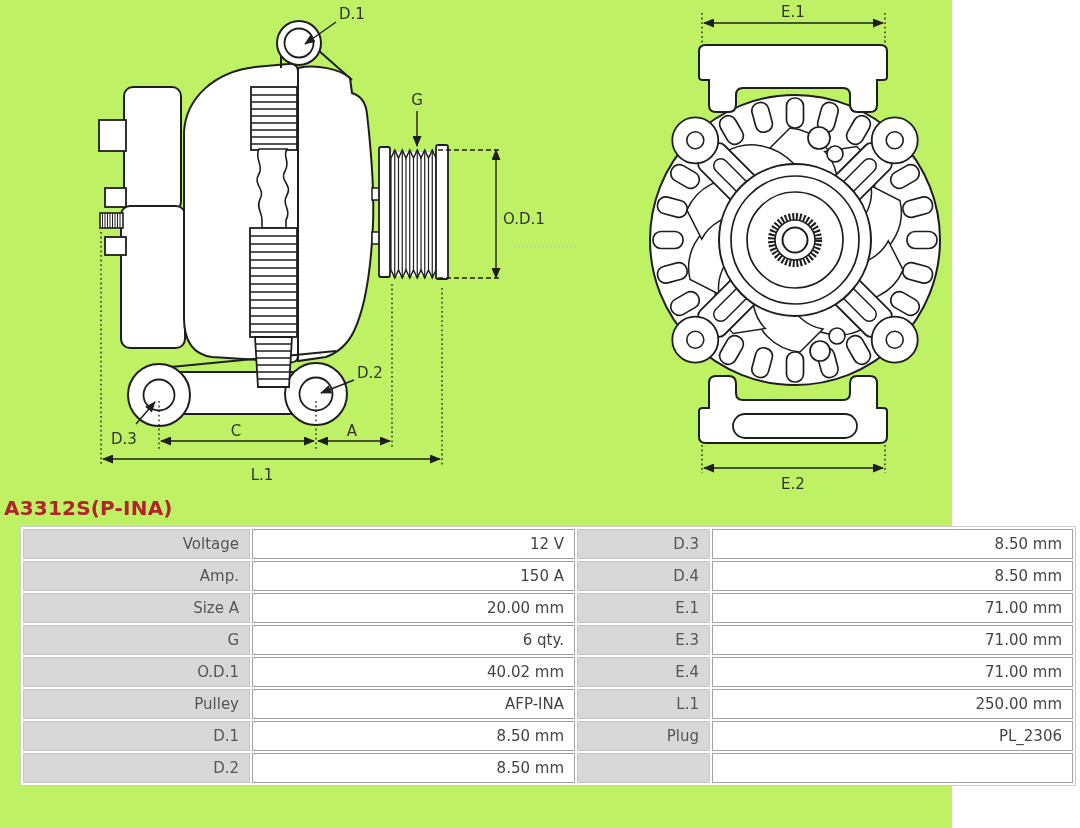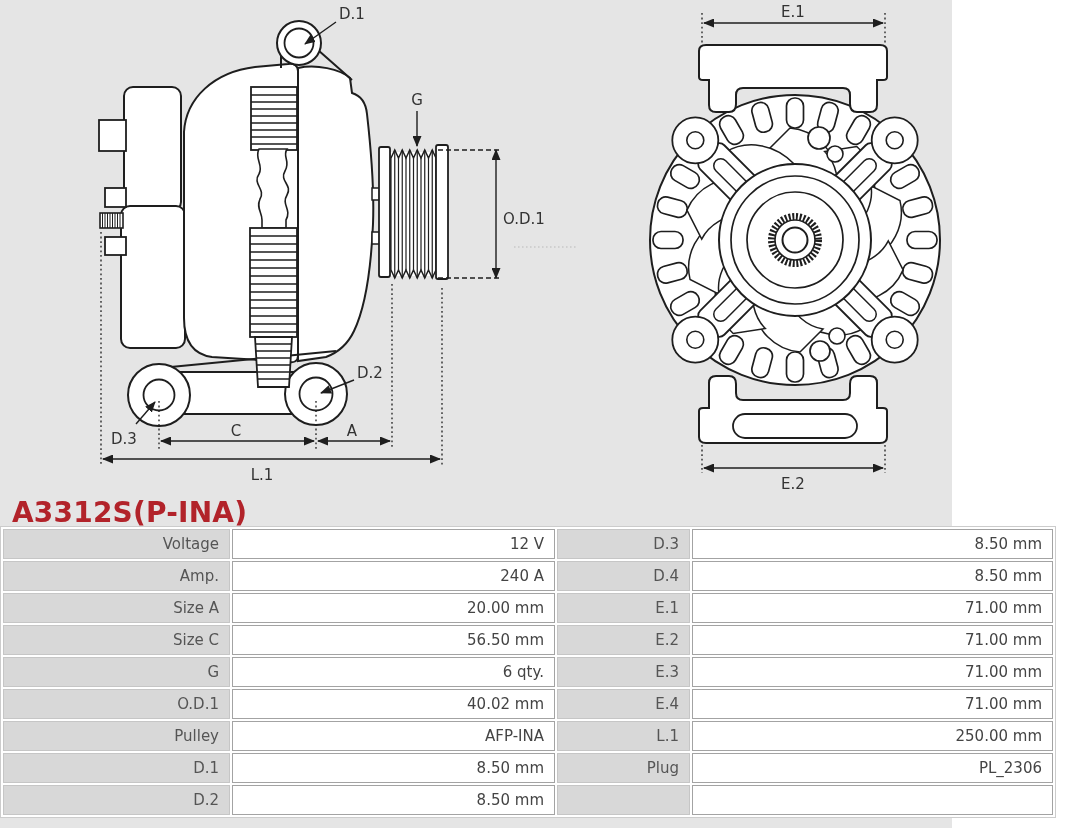--- a/index.html
+++ b/index.html
@@ -1,21 +1,21 @@
 <!DOCTYPE html>
 <html><head>
 <meta charset="utf-8">
 <style>
   html,body{margin:0;padding:0;background:#fff;overflow:hidden;}
-  #page{position:relative;width:952px;height:828px;background:#e5e5e5;
+  #page{position:relative;width:952px;height:828px;background:#bef264;
         font-family:"DejaVu Sans","Liberation Sans",sans-serif;}
   #drawing{position:absolute;left:0;top:0;}
-  #part-title{position:absolute;left:12px;top:496px;font-size:28px;font-weight:bold;
+  #part-title{position:absolute;left:4px;top:496px;font-size:20px;font-weight:bold;
               color:#b2232a;letter-spacing:0.2px;}
-  #spec{position:absolute;left:0;top:526px;}
+  #spec{position:absolute;left:20px;top:526px;}
   table.spec{border-collapse:separate;border-spacing:2px;background:#fff;
              border:1px solid #ccc;width:1056px;table-layout:fixed;}
   table.spec td{box-sizing:border-box;height:30px;padding:4px 10px;
                 font-size:15px;line-height:20px;vertical-align:middle;
                 white-space:nowrap;overflow:hidden;}
   td.lbl{background:#d8d8d8;border:1px solid #c6c6c6;text-align:right;color:#555;}
   td.val{background:#ffffff;border:1px solid #a3a3a3;text-align:right;color:#444;}
   svg .ln{stroke:#1e1e1e;fill:none;}
   svg .wh{stroke:#1e1e1e;fill:#ffffff;}
   svg .dim{stroke:#1e1e1e;stroke-width:1.4;fill:none;}
@@ -266,37 +266,31 @@
       </colgroup>
       <tbody>
         <tr>
           <td class="lbl">Voltage</td>
           <td class="val">12 V</td>
           <td class="lbl">D.3</td>
           <td class="val">8.50 mm</td>
         </tr>
         <tr>
           <td class="lbl">Amp.</td>
-          <td class="val">240 A</td>
+          <td class="val">150 A</td>
           <td class="lbl">D.4</td>
           <td class="val">8.50 mm</td>
         </tr>
         <tr>
           <td class="lbl">Size A</td>
           <td class="val">20.00 mm</td>
           <td class="lbl">E.1</td>
           <td class="val">71.00 mm</td>
         </tr>
         <tr>
-          <td class="lbl">Size C</td>
-          <td class="val">56.50 mm</td>
-          <td class="lbl">E.2</td>
-          <td class="val">71.00 mm</td>
-        </tr>
-        <tr>
           <td class="lbl">G</td>
           <td class="val">6 qty.</td>
           <td class="lbl">E.3</td>
           <td class="val">71.00 mm</td>
         </tr>
         <tr>
           <td class="lbl">O.D.1</td>
           <td class="val">40.02 mm</td>
           <td class="lbl">E.4</td>
           <td class="val">71.00 mm</td>

